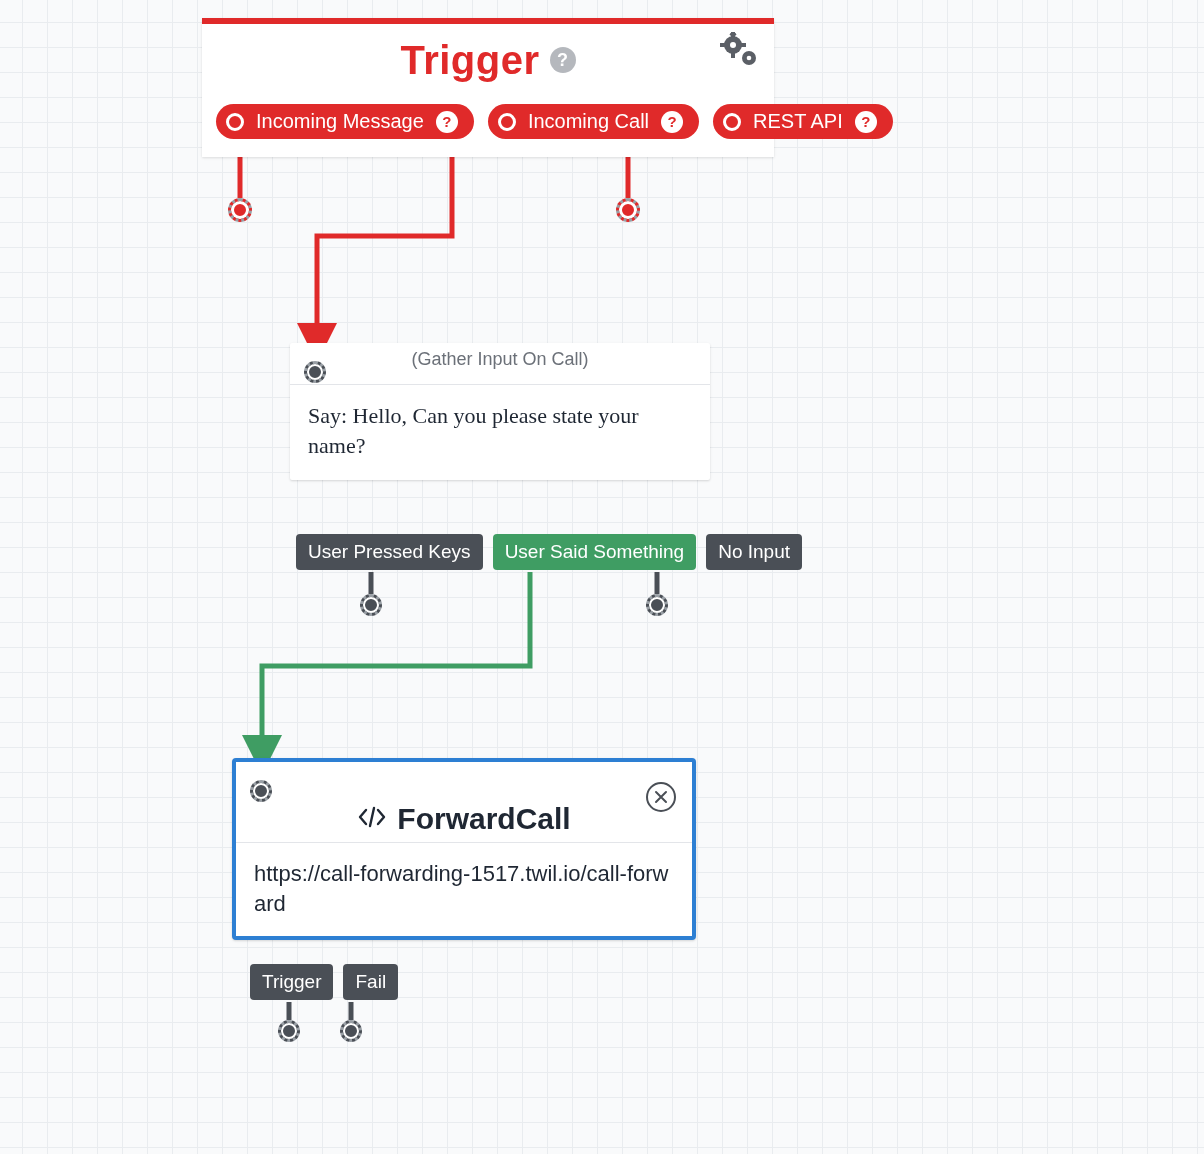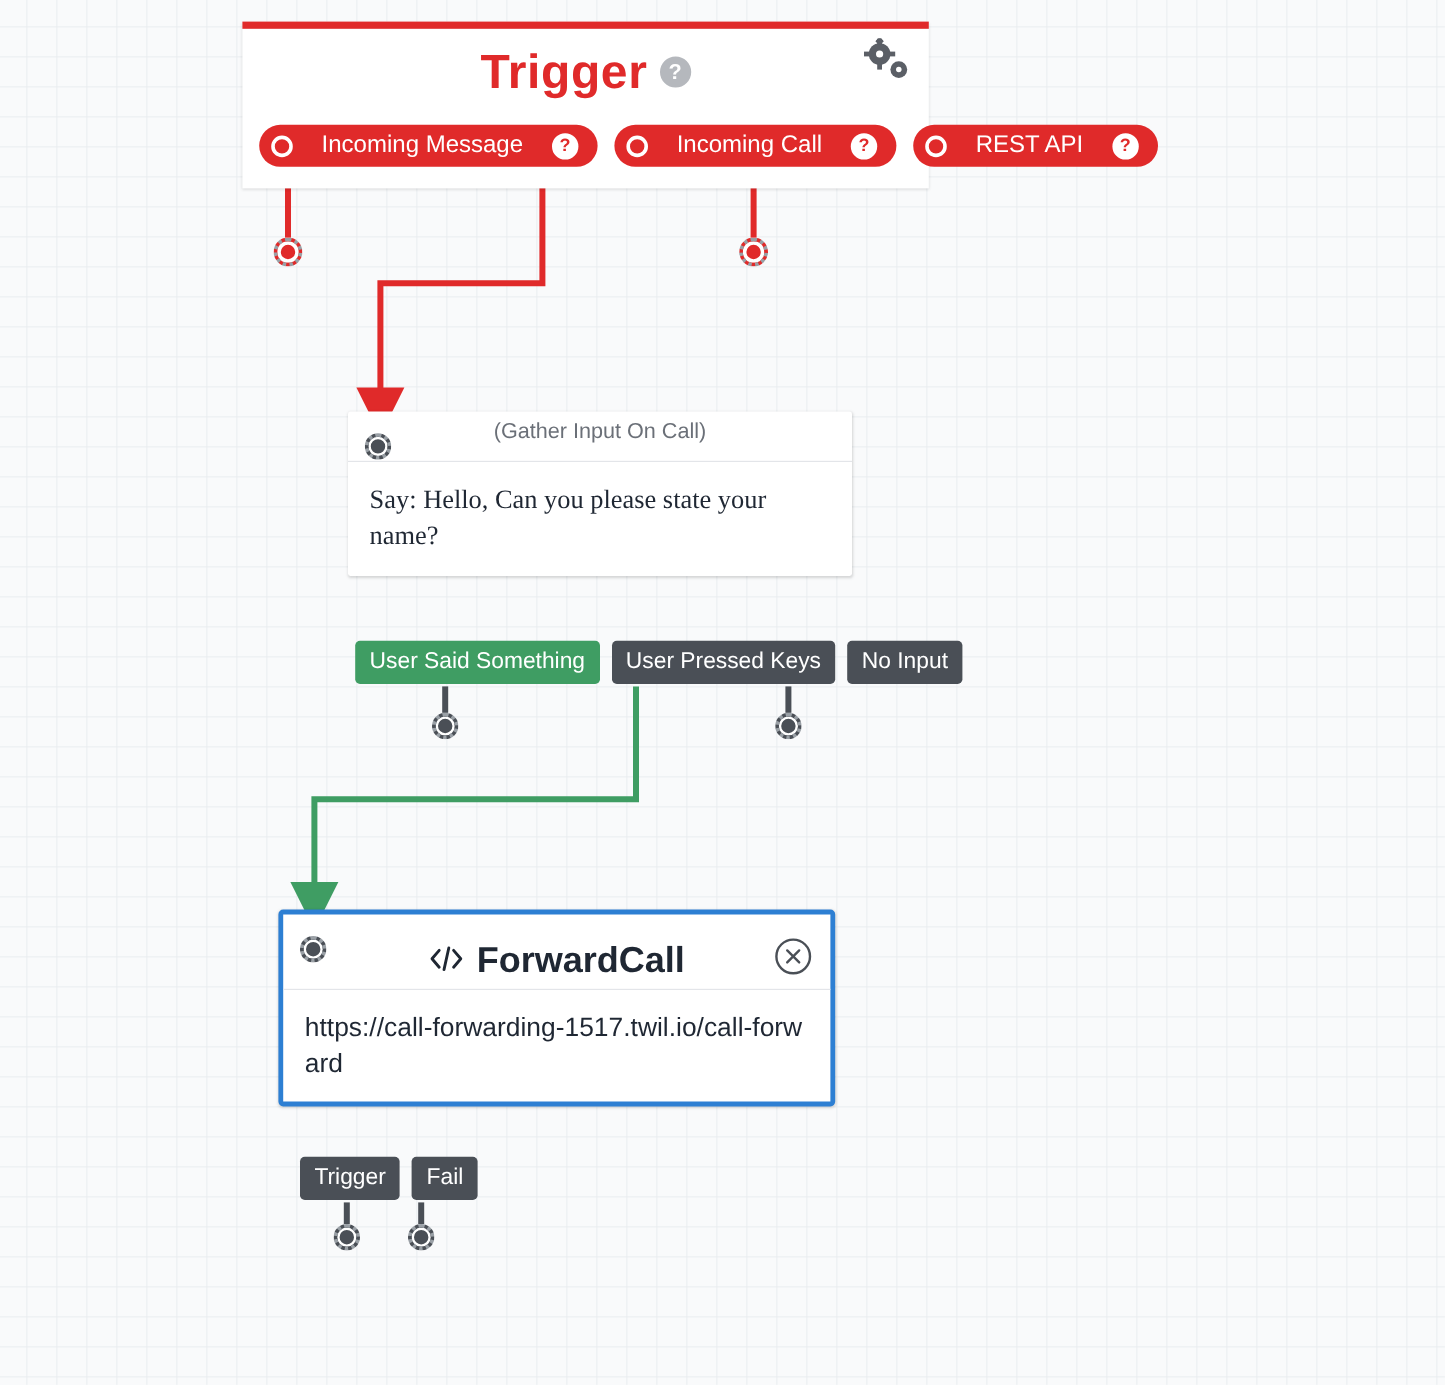--- a/index.html
+++ b/index.html
@@ -37,21 +37,21 @@
   .trigger-help {
     margin-left: 10px; width: 26px; height: 26px; border-radius: 50%;
     background:#b5b8bd; color:#fff; font-size:18px; font-weight:700;
     display:inline-flex; align-items:center; justify-content:center;
   }
   .cogs { position:absolute; right:14px; top:8px; color:#5b5f66; }
   .trigger-pills {
     display:flex; gap:14px; padding: 8px 14px 18px 14px;
   }
   .pill {
-    display:flex; align-items:center; gap:24px;
+    display:flex; align-items:center; gap:12px;
     background:#e02a2a; color:#fff; border-radius: 22px;
     padding: 6px 16px 6px 10px; font-size: 20px; font-weight: 500;
     white-space: nowrap;
     text-align: right;
   }
   .pill .outlet {
     width:18px; height:18px; border:3px solid #fff; border-radius:50%;
     background: transparent; flex: 0 0 auto;
   }
   .pill-help {
@@ -96,21 +96,21 @@
 
   
   .collect { left: 290px; top: 343px; width: 420px; padding-bottom: 2px; }
   .collect .step-body { border-top:1px solid #e3e5e9;font-family:Liberation Serif, serif; }
   .collect-outlets { left: 296px; top: 534px; }
   .collect-dot1 { left: 360px; top: 594px; }
   .collect-dot3 { left: 646px; top: 594px; }
 
   
   .forward { left: 232px; top: 758px; width: 464px; border:4px solid #2d7fd3; border-radius:4px; }
-  .forward .step-header { padding-top: 22px; }
+  .forward .step-header { padding-top: 40px; }
   .forward .step-title { font-size:30px; }
   .close-btn {
     position:absolute; right:16px; top:20px; width:30px; height:30px; border-radius:50%;
     border:2px solid #4a4f56; display:flex; align-items:center; justify-content:center; color:#4a4f56;
   }
   .forward .step-body { border-top:1px solid #e3e5e9; font-size:22px; word-break: break-all; }
   .forward-outlets { left: 250px; top: 964px; }
   .forward-dot1 { left: 278px; top: 1020px; }
   .forward-dot2 { left: 340px; top: 1020px; }
 
@@ -191,22 +191,22 @@
   </div>
   <span class="red-dot r1"></span>
   <span class="red-dot r3"></span>
 
   <div class="step-node collect">
     <span class="step-anchor"></span>
     <div class="step-sub">(Gather Input On Call)</div>
     <div class="step-body">Say: Hello, Can you please state your name?</div>
   </div>
   <div class="outlets-row collect-outlets">
+    <div class="outlet-chip"><span>User Pressed Keys</span></div>
     <div class="outlet-chip green"><span>User Said Something</span></div>
-    <div class="outlet-chip"><span>User Pressed Keys</span></div>
     <div class="outlet-chip"><span>No Input</span></div>
   </div>
   <span class="outlet-dot collect-dot1"></span>
   <span class="outlet-dot collect-dot3"></span>
 
   <div class="step-node forward">
     <span class="step-anchor"></span>
     <span class="close-btn">
       <svg width="16" height="16" viewBox="0 0 16 16">
           <path d="M3 3 L13 13 M13 3 L3 13" stroke="#4a4f56" stroke-width="2" stroke-linecap="round"></path>

